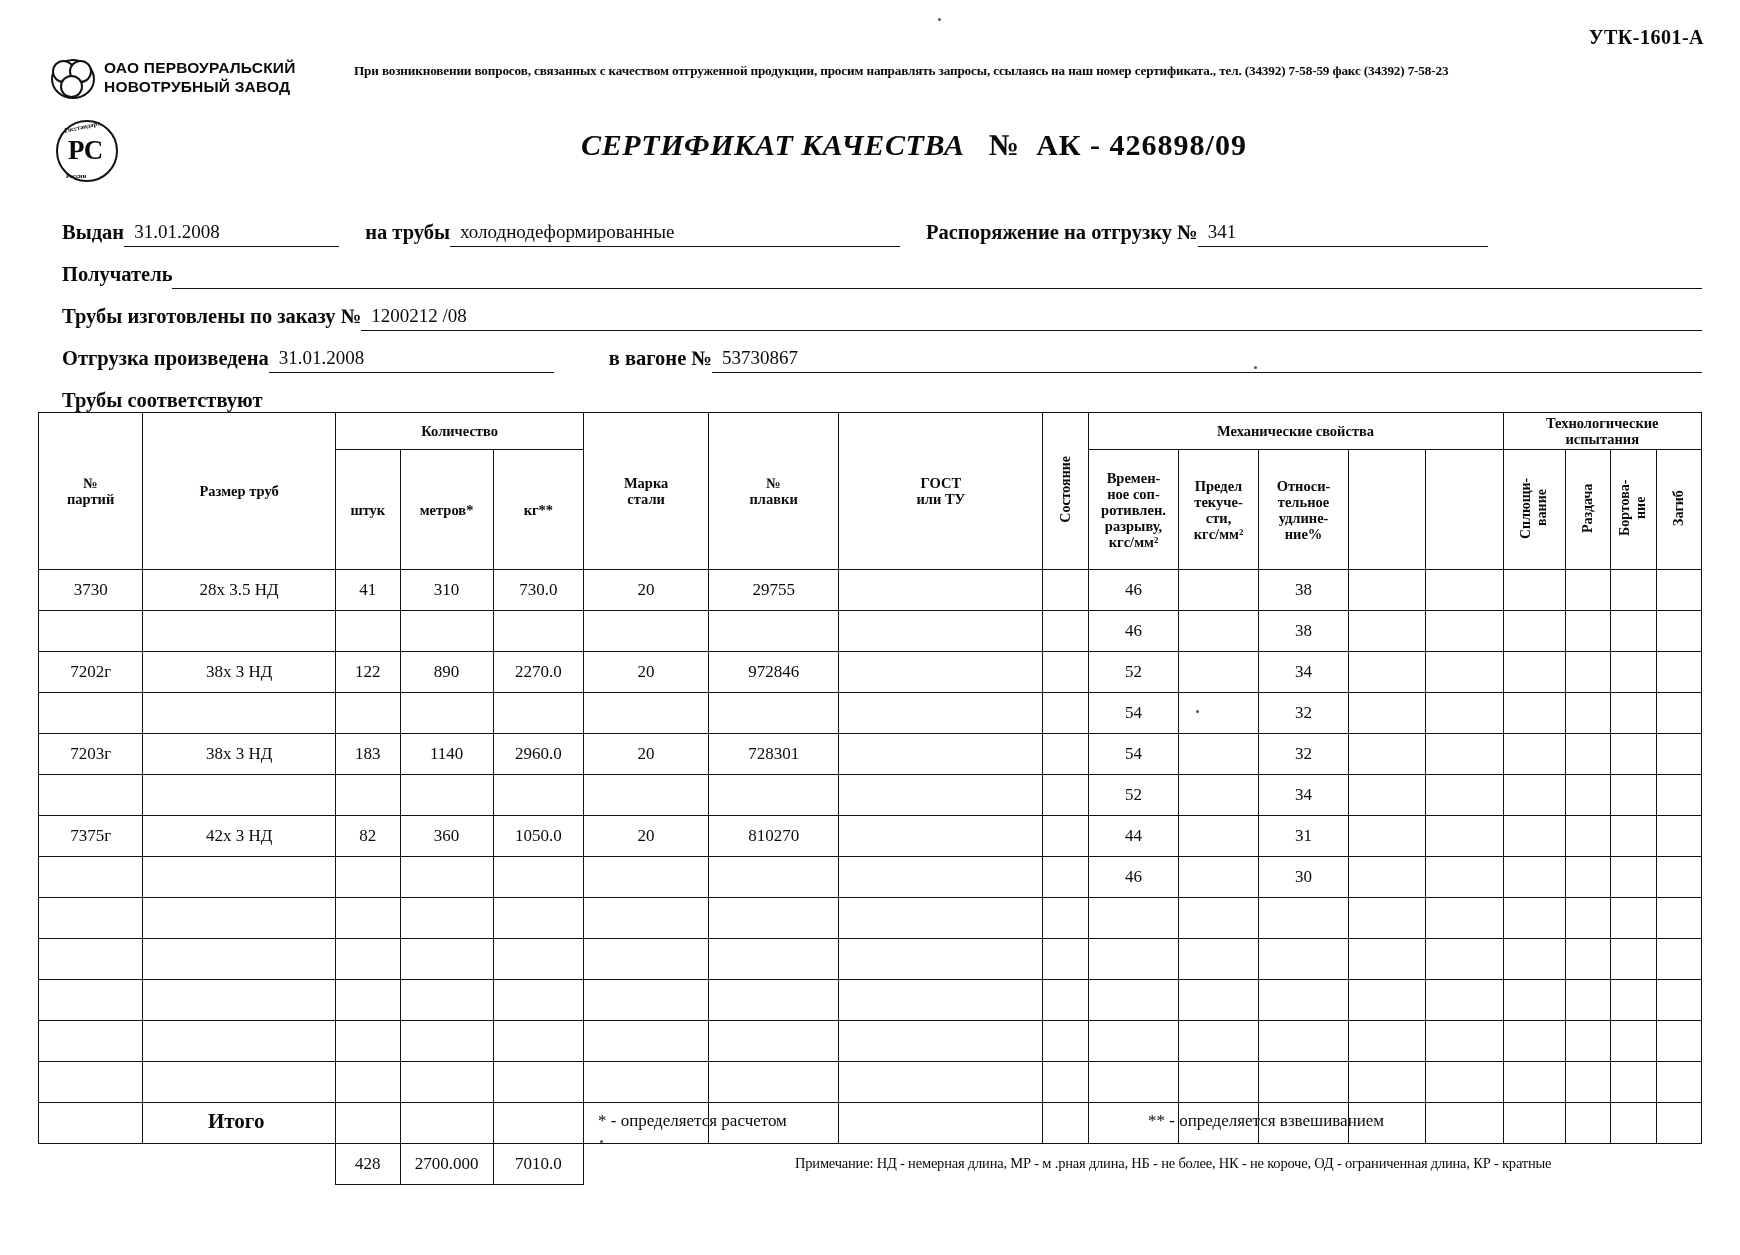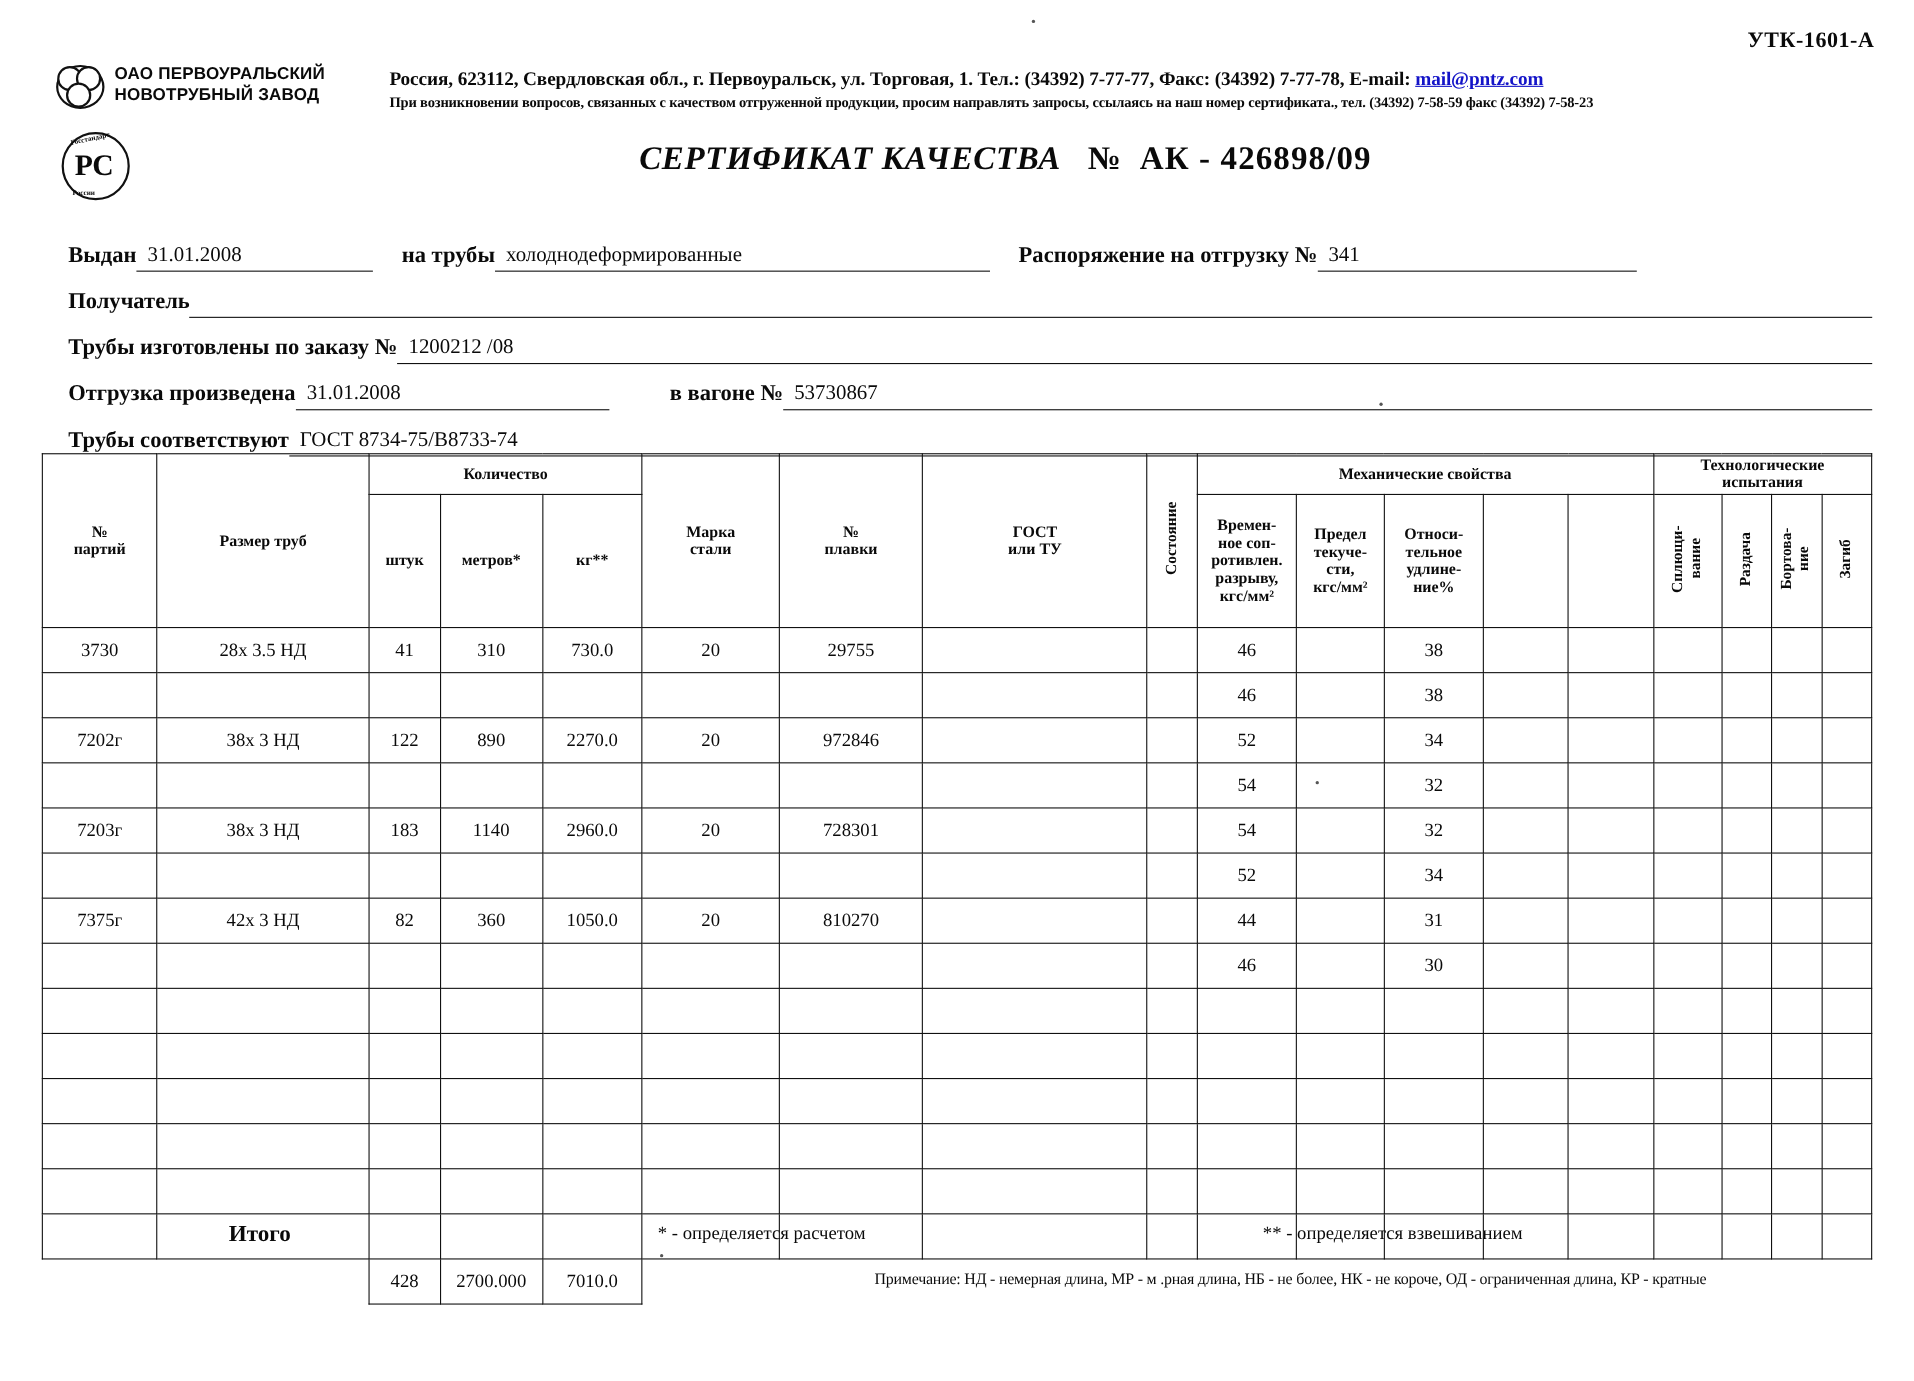--- a/index.html
+++ b/index.html
@@ -292,25 +292,20 @@
         <div class="c c1"></div>
         <div class="c c2"></div>
         <div class="c c3"></div>
       </div>
       <div class="logo-text">
         <div>ОАО ПЕРВОУРАЛЬСКИЙ</div>
         <div>НОВОТРУБНЫЙ  ЗАВОД</div>
       </div>
     </div>
     <div class="contact-block">
-      <div class="contact-line1">
-        <span>Россия, 623112, Свердловская обл., г. Первоуральск, ул. Торговая, 1. Тел.: (34392) 7-77-77, Факс: (34392) 7-77-78,</span>
-        <span>E-mail:</span>
-        <span class="email">mail@pntz.com</span>
-      </div>
       <div class="contact-line2">При возникновении вопросов, связанных с качеством отгруженной продукции, просим направлять запросы, ссылаясь на наш номер сертификата., тел. (34392) 7-58-59 факс (34392) 7-58-23</div>
     </div>
   </div>
 
   <div class="gost-stamp">
     <div class="outer"></div>
     <div class="arc-top">Госстандарт</div>
     <div class="pc">РС</div>
     <div class="arc-bottom">России</div>
   </div>
@@ -347,21 +342,20 @@
     <div class="frow">
       <span class="flabel">Отгрузка произведена</span>
       <span class="fval" style="width:285px">31.01.2008</span>
       <span class="gap" style="width:55px"></span>
       <span class="flabel">в вагоне №</span>
       <span class="fval" style="flex:1">53730867</span>
     </div>
 
     <div class="frow">
       <span class="flabel">Трубы соответствуют</span>
-      <span class="fval" style="flex:1">ГОСТ 8734-75/В8733-74</span>
     </div>
 
   </div>
 
   <div class="tbl-wrap">
     <table class="main">
       <colgroup>
         <col style="width:92px">
         <col style="width:170px">
         <col style="width:57px">

